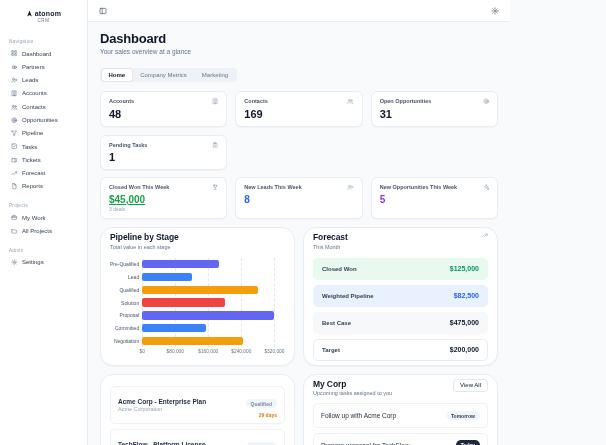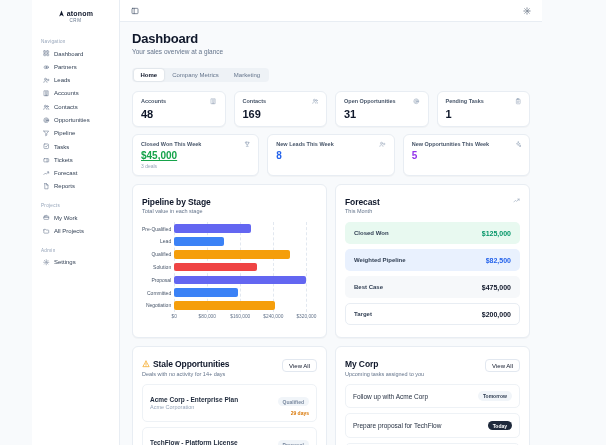--- a/index.html
+++ b/index.html
@@ -1,19 +1,19 @@
 <!DOCTYPE html>
 <html><head>
 <meta charset="utf-8">
 <style>
   * { margin:0; padding:0; box-sizing:border-box; }
   html,body { width:606px; height:445px; overflow:hidden; }
   body { font-family:"Liberation Sans", sans-serif; background:#f8fafc; color:#0f172a; }
   svg { display:block; width:100%; height:100%; }
-  .app { display:flex; width:510px; height:445px;margin-left:32px; }
+  .app { display:flex; width:510px; height:445px; }
 
   
   .sidebar { width:88px; min-width:88px; background:#fff; border-right:1px solid #e8edf3; padding-top:8px; }
   .logo { text-align:center; padding:2px 0 8px; }
   .logo-row { display:flex; align-items:center; justify-content:center; gap:2px; }
   .logo-mark { width:7px; height:7px; color:#0f172a; }
   .logo-text { font-size:7px; font-weight:700; letter-spacing:.2px; }
   .logo-sub { font-size:4.5px; color:#64748b; margin-top:1px; letter-spacing:.6px; }
   .nav-section { padding:5px 9px 2px; }
   .nav-label { font-size:4.6px; color:#94a3b8; margin:3px 0 3px; letter-spacing:.3px; }
@@ -26,32 +26,32 @@
   .topbar { height:22px; background:#fff; border-bottom:1px solid #e8edf3; display:flex; align-items:center; justify-content:space-between; padding:0 11px; }
   .tb-ico { width:8px; height:8px; color:#475569; cursor:pointer; }
   .content { flex:1; padding:9px 12px 0; overflow:hidden; }
   h1 { font-size:13px; font-weight:700; letter-spacing:-.2px; }
   .subtitle { font-size:6.5px; color:#64748b; margin:2px 0 8px; }
   .tabs { display:inline-flex; background:#eef2f6; border-radius:4px; padding:1.5px; gap:1px; margin-bottom:9px; }
   .tab { border:none; background:transparent; font-family:inherit; font-size:6px; color:#64748b; padding:2.8px 7px; border-radius:3px; cursor:pointer; }
   .tab.active { background:#fff; color:#0f172a; font-weight:700; box-shadow:0 0 2px rgba(15,23,42,.18); }
 
   .card { background:#fff; border:1px solid #e8edf3; border-radius:6px; box-shadow:0 1px 1px rgba(15,23,42,.03); }
-  .kpi-row { display:grid; grid-template-columns:repeat(4,1fr); gap:8px; margin-bottom:7px; }
+  .kpi-row { display:grid; grid-template-columns:repeat(3,1fr); gap:8px; margin-bottom:7px; }
   .kpi, .stat { padding:6px 8px; }
   .kpi-top { display:flex; justify-content:space-between; align-items:flex-start; }
   .kpi-label { font-size:5.5px; color:#475569; font-weight:600; }
   .kpi-ico { width:6.5px; height:6.5px; color:#94a3b8; flex:none; }
   .kpi-value { font-size:11px; font-weight:700; margin-top:3px; }
   .stat-row { display:grid; grid-template-columns:repeat(3,1fr); gap:8px; margin-bottom:8px; }
   .stat-value { font-size:10px; font-weight:700; margin-top:3px; }
   .stat-sub { font-size:5px; color:#94a3b8; margin-top:1.5px; min-height:6px; }
 
   .grid2 { display:grid; grid-template-columns:1fr 1fr; gap:8px; margin-bottom:8px; }
-  .panel { padding:12px 9px; }
+  .panel { padding:4px 9px;border-radius:13px; }
   .panel-head { display:flex; justify-content:space-between; align-items:flex-start; }
   .panel-title { font-size:8.5px; font-weight:700; letter-spacing:-.1px; }
   .panel-sub { font-size:5.5px; color:#64748b; margin-top:1.5px; }
   .title-row { display:flex; align-items:center; gap:3px; }
   .warn-ico { width:8px; height:8px; color:#f59e0b; flex:none; }
   .head-ico { width:7px; height:7px; color:#94a3b8; flex:none; }
   .view-all { font-size:6px; border:1px solid #e2e8f0; background:#fff; border-radius:4px; padding:2.5px 6px; font-family:inherit; color:#0f172a; cursor:pointer; }
 
   
   .chart-body { display:flex; margin-top:8px; }
@@ -473,35 +473,20 @@
               <div class="f-row" style="background-color: rgb(255, 255, 255); border-color: rgb(232, 237, 243);">
                 <span class="f-label">Target</span>
                 <span class="f-value" style="color: rgb(15, 23, 42);">$200,000</span>
               </div>
             </div>
         </div>
       </div>
 
       <div class="grid2">
         <div class="card panel">
-          <div class="panel-head">
-            <div>
-              <div class="title-row">
-                <span class="warn-ico">
-                    <svg viewBox="0 0 24 24" fill="none" stroke="currentColor" stroke-width="2" stroke-linecap="round" stroke-linejoin="round">
-                      <path d="M12 3.5L2.5 20h19L12 3.5z"></path>
-                      <path d="M12 10v4.5M12 17.8v.2"></path>
-                    </svg>
-                  </span>
-                <span class="panel-title">Stale Opportunities</span>
-              </div>
-              <div class="panel-sub">Deals with no activity for 14+ days</div>
-            </div>
-            <button class="view-all">View All</button>
-          </div>
           <div class="list">
 
           <div class="opp-item">
                 <div>
                   <div class="opp-title">Acme Corp - Enterprise Plan</div>
                   <div class="opp-company">Acme Corporation</div>
                 </div>
                 <div class="opp-right">
                   <span class="stage-pill">Qualified</span>
                   <div class="opp-days">29 days</div>

